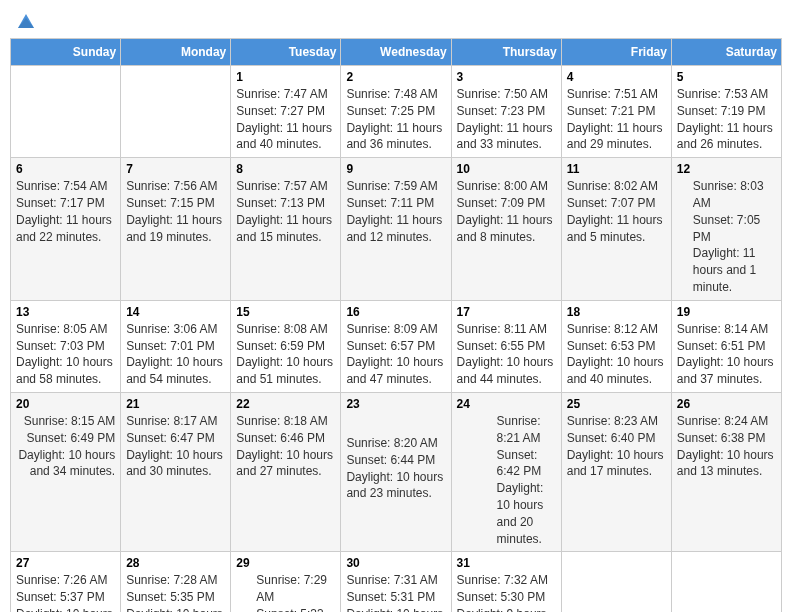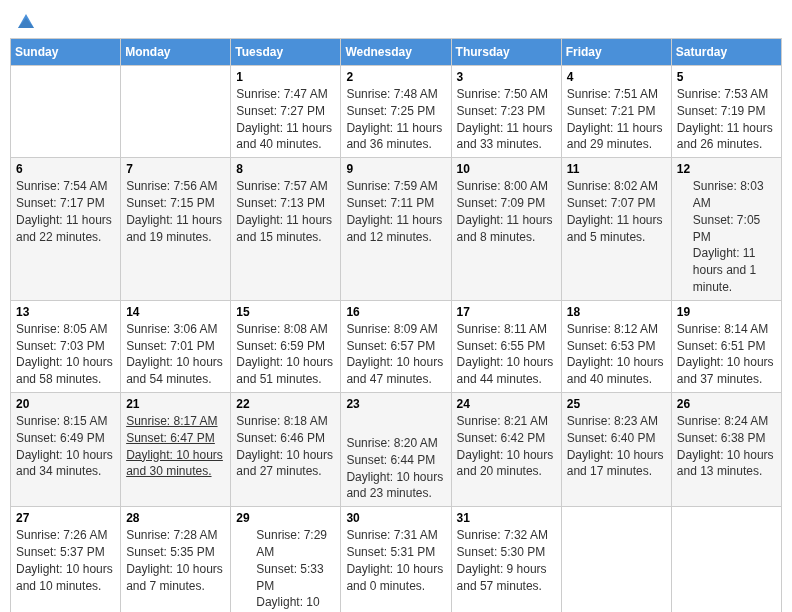--- a/index.html
+++ b/index.html
@@ -55,21 +55,21 @@
     }
     .calendar {
       width: 100%;
       border-collapse: collapse;
       font-size: 11px;
     }
     .calendar th {
       background-color: #4a90d9;
       color: #fff;
       padding: 6px 4px;
-      text-align: left;
+      text-align: right;
       font-size: 12px;
       font-weight: bold;
       border: 1px solid #ccc;
     }
     .calendar td {
       border: 1px solid #ccc;
       padding: 4px 5px;
       vertical-align: top;
       width: 14.28%;
       min-height: 80px;
@@ -244,45 +244,45 @@
         <td>
           <span class="day-number">19</span>
           <div class="day-info" style="white-space: pre-line;">Sunrise: 8:14 AM
 Sunset: 6:51 PM
 Daylight: 10 hours and 37 minutes.</div>
         </td>
       </tr>
       <tr>
         <td>
           <span class="day-number">20</span>
-          <div class="day-info" style="white-space: pre-line;">Sunrise: 8:15 AM
+          <div class="day-info" style="white-space: pre-line; text-align: right;">Sunrise: 8:15 AM
 Sunset: 6:49 PM
 Daylight: 10 hours and 34 minutes.</div>
         </td>
         <td>
           <span class="day-number">21</span>
-          <div class="day-info" style="white-space: pre-line; text-decoration: underline;">Sunrise: 8:17 AM
+          <div class="day-info" style="white-space: pre-line;">Sunrise: 8:17 AM
 Sunset: 6:47 PM
 Daylight: 10 hours and 30 minutes.</div>
         </td>
         <td>
           <span class="day-number">22</span>
           <div class="day-info" style="white-space: pre-line;">Sunrise: 8:18 AM
 Sunset: 6:46 PM
 Daylight: 10 hours and 27 minutes.</div>
         </td>
         <td>
           <span class="day-number">23</span>
           <div class="day-info" style="white-space: pre-line; margin-top: 24px;">Sunrise: 8:20 AM
 Sunset: 6:44 PM
 Daylight: 10 hours and 23 minutes.</div>
         </td>
         <td>
           <span class="day-number">24</span>
-          <div class="day-info" style="white-space: pre-line;">Sunrise: 8:21 AM
+          <div class="day-info" style="white-space: pre-line; margin-left: 40px;">Sunrise: 8:21 AM
 Sunset: 6:42 PM
 Daylight: 10 hours and 20 minutes.</div>
         </td>
         <td>
           <span class="day-number">25</span>
           <div class="day-info" style="white-space: pre-line;">Sunrise: 8:23 AM
 Sunset: 6:40 PM
 Daylight: 10 hours and 17 minutes.</div>
         </td>
         <td>

